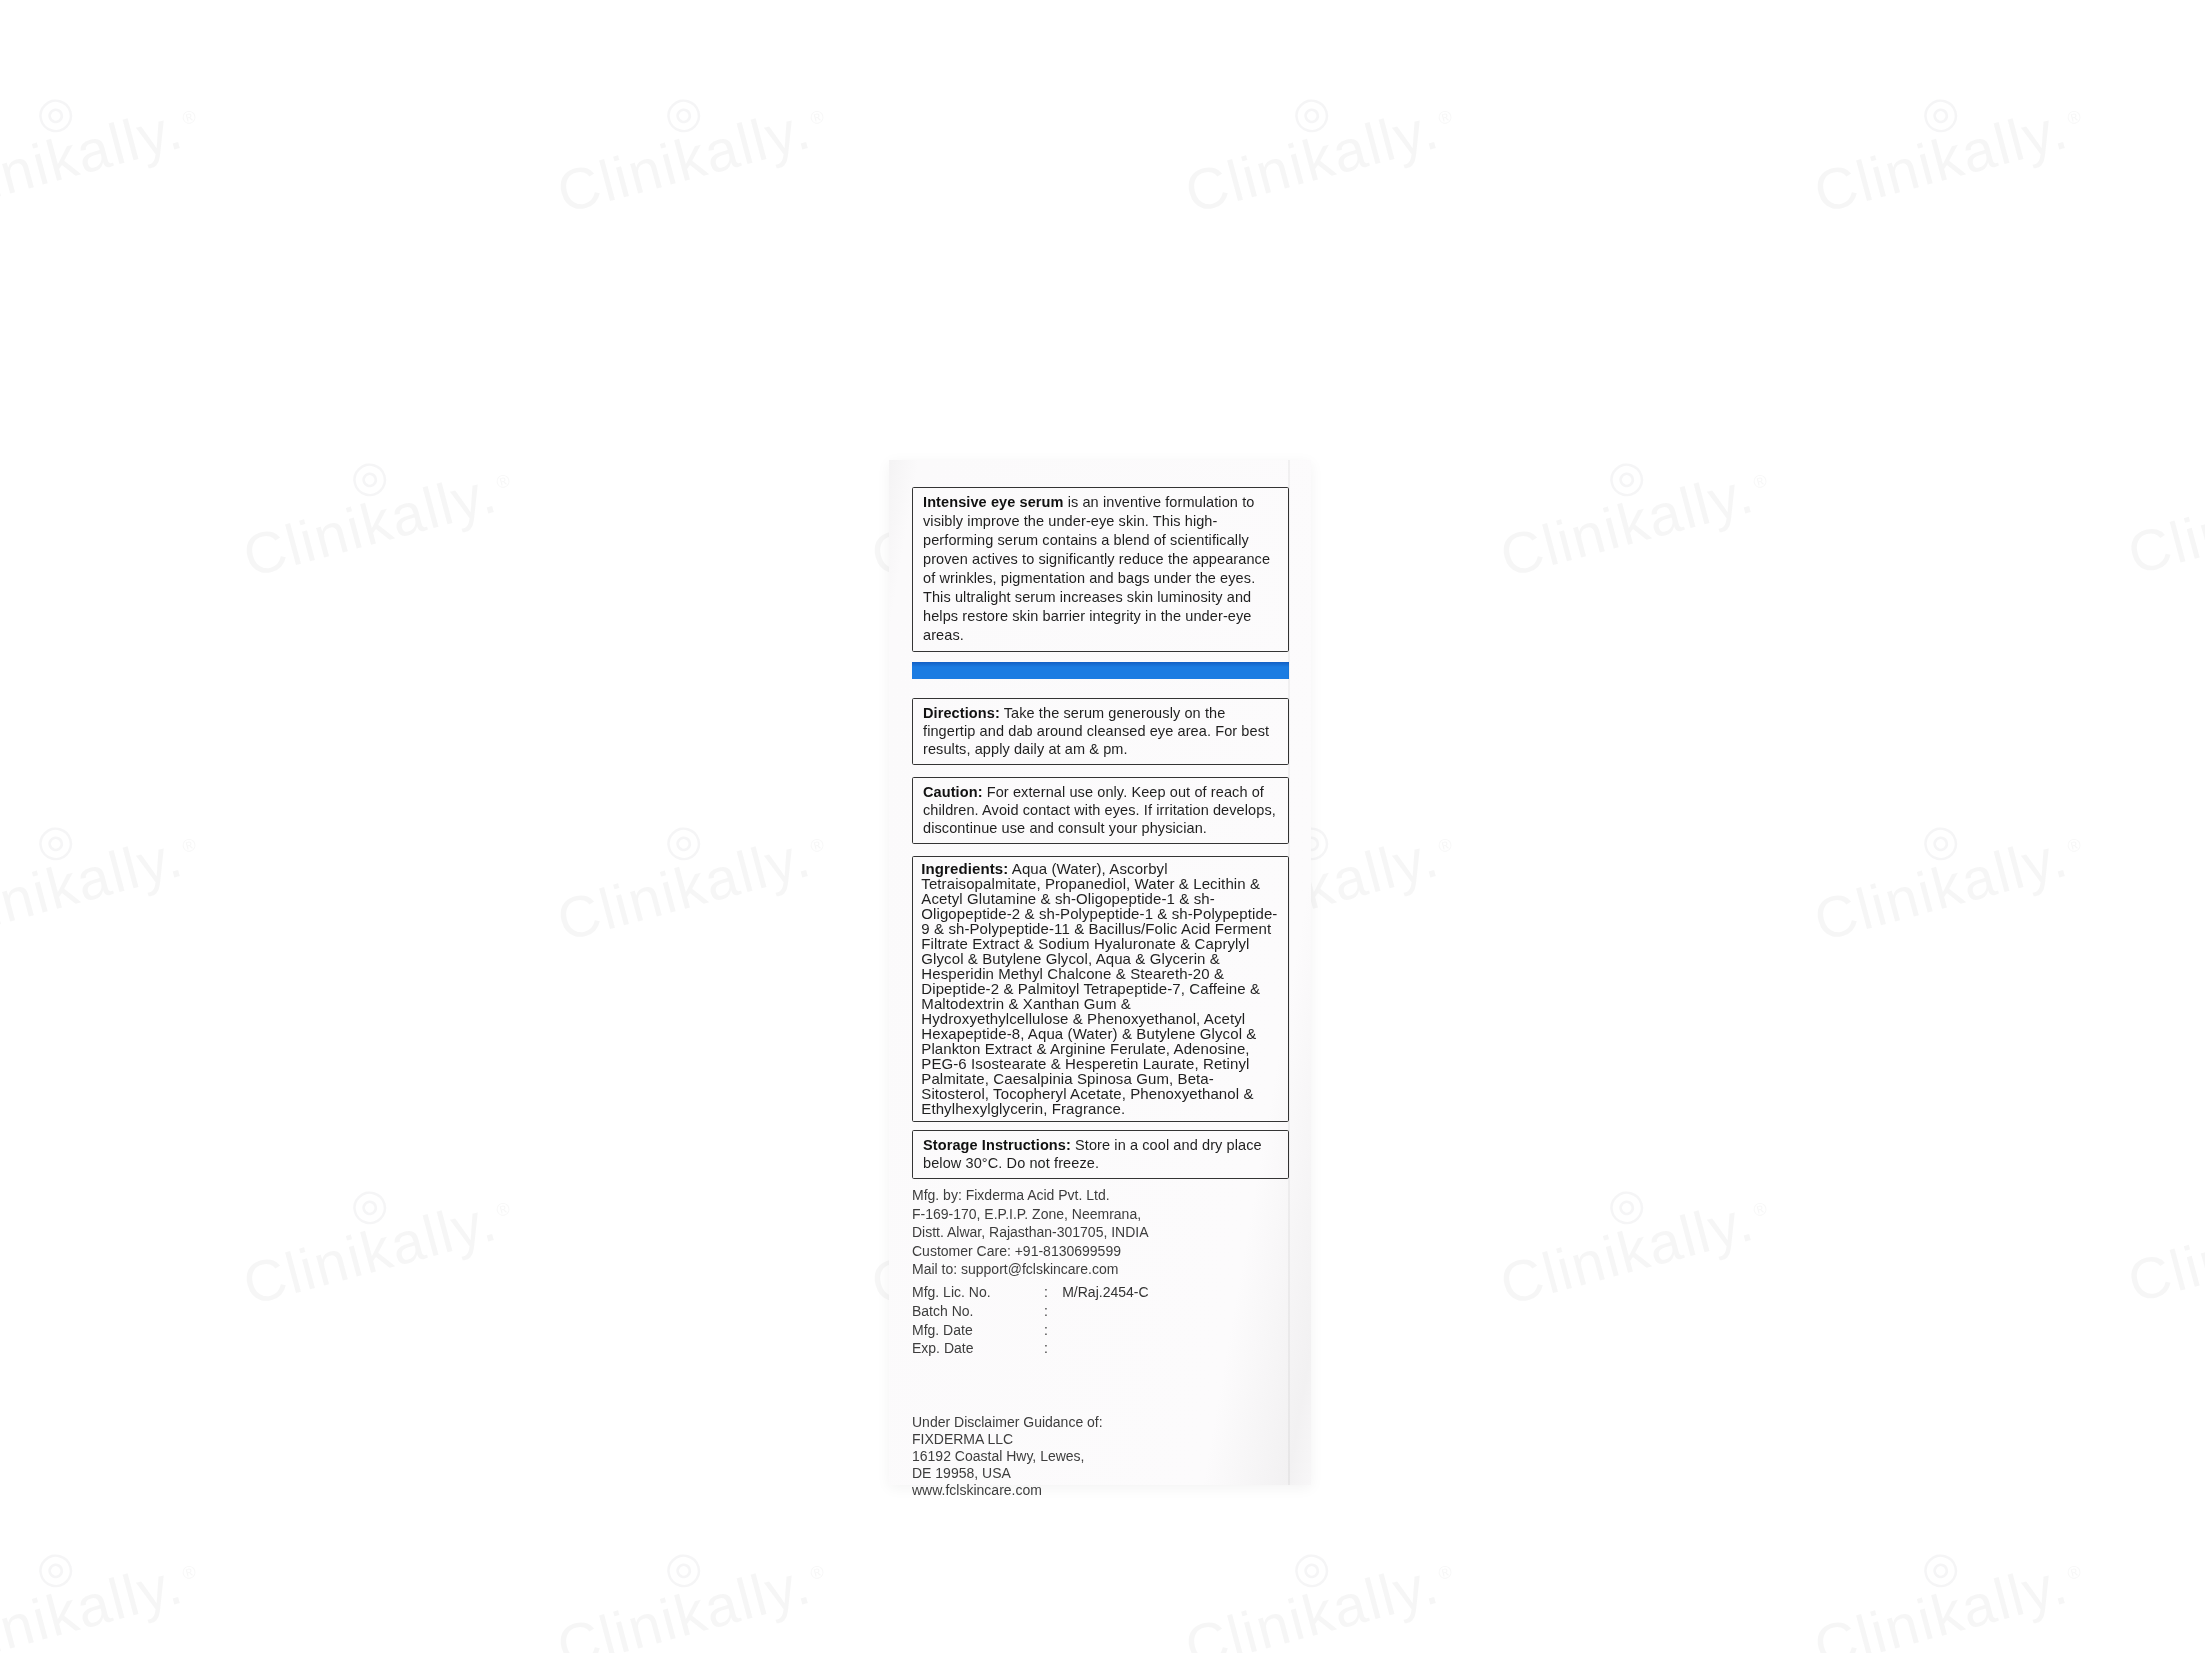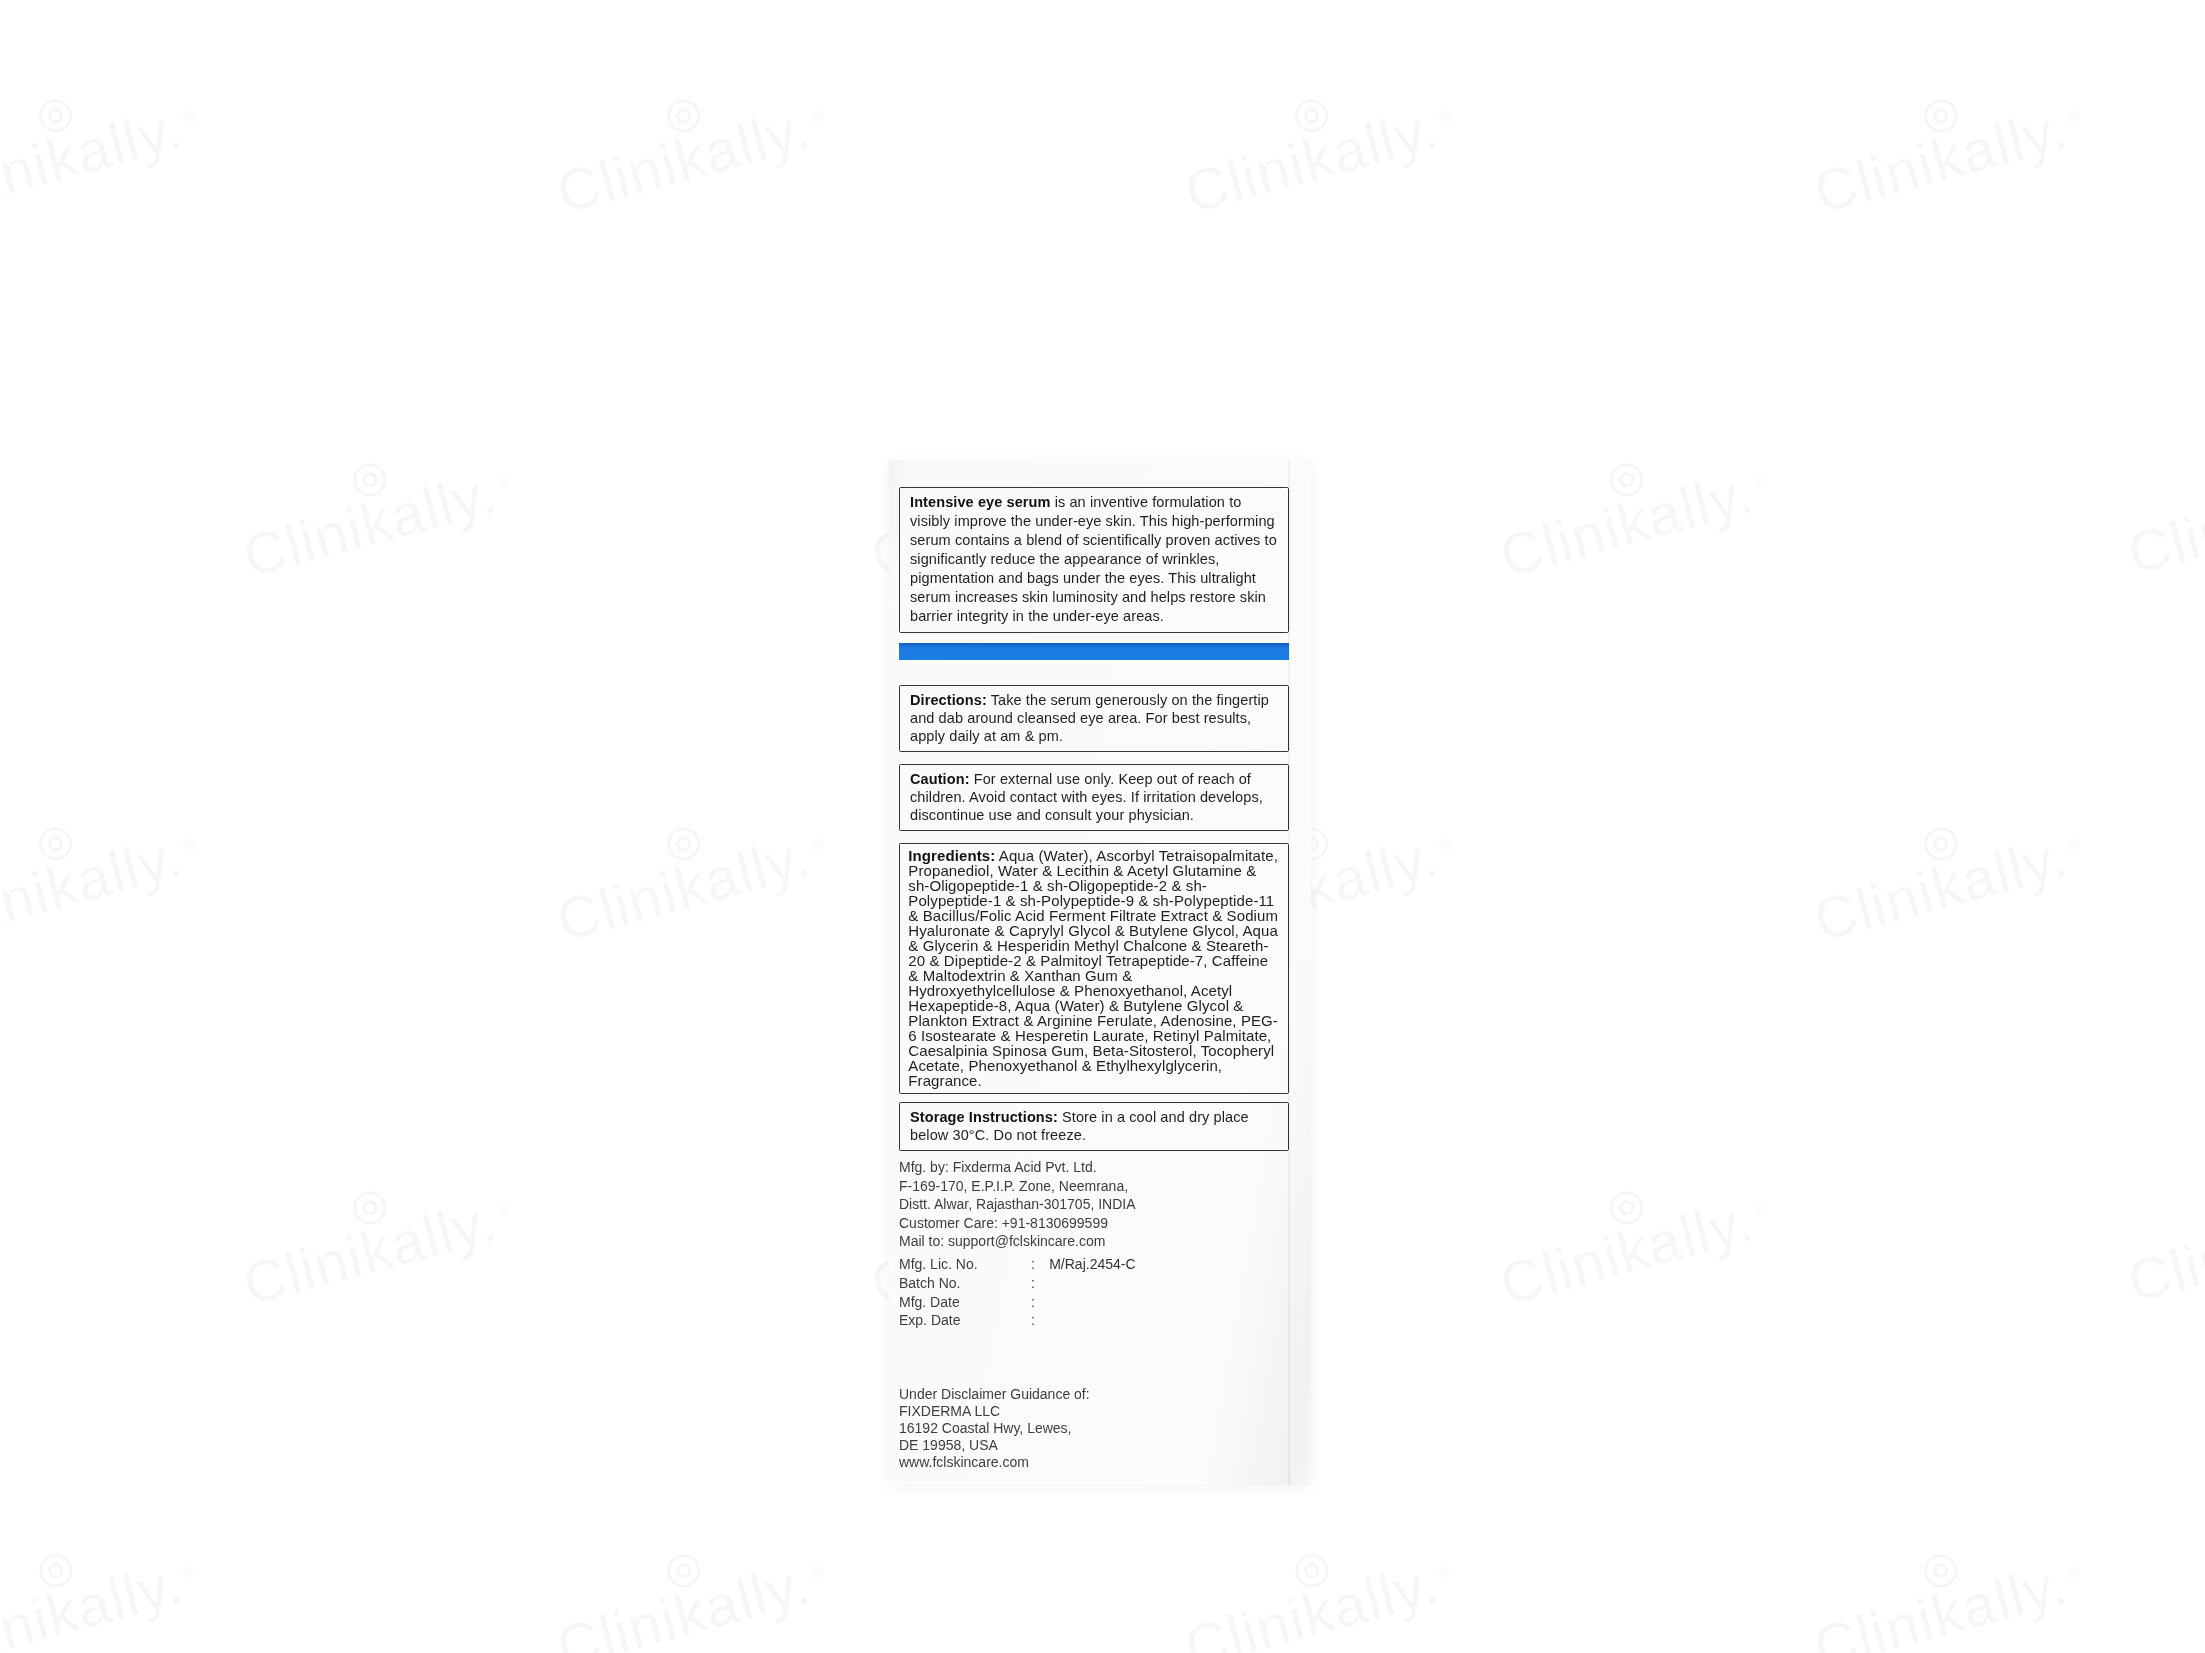--- a/index.html
+++ b/index.html
@@ -57,21 +57,21 @@
   .package::after {            
     content: "";
     position: absolute;
     top: 0; bottom: 0;
     right: 21.5px;
     width: 1.7px;
     background: rgba(0,0,0,0.045);
   }
   .panel {
     position: absolute;
-    left: 10px;
+    left: 23px;
     right: 22px;
     top: 0;
     color: #232323;
   }
 
   .tbox {
     border: 1.7px solid #343434;
     border-radius: 1.7px;
     padding: 5px 9px 5.8px 10px;
     font-size: 14.5px;
@@ -80,21 +80,21 @@
     color: #1f1f1f;
   }
   .tbox b { font-weight: bold; color: #111; }
 
   .box-intro       { margin-top: 27px; }
   .blue-bar {
     margin-top: 10px;
     height: 17.4px;
     background: linear-gradient(to bottom, #135fc4 0%, #1b7ce2 30%, #1b7ce2 100%);
   }
-  .box-directions  { margin-top: 25px; line-height: 18px; }
+  .box-directions  { margin-top: 19px; line-height: 18px; }
   .box-caution     { margin-top: 12.4px; line-height: 18px; }
   .box-disclaimer  { margin-top: 11.6px; line-height: 18px; }
   .box-ingredients { margin-top: 11.6px; font-size: 15px; line-height: 15px; padding: 4.1px 7.4px 5px 8.3px; }
   .box-storage     { margin-top: 8.3px; line-height: 18px; }
 
   .addr-block {
     margin-top: 7.4px;
     font-size: 14px;
     line-height: 18.4px;
     color: #3d3d3d;

